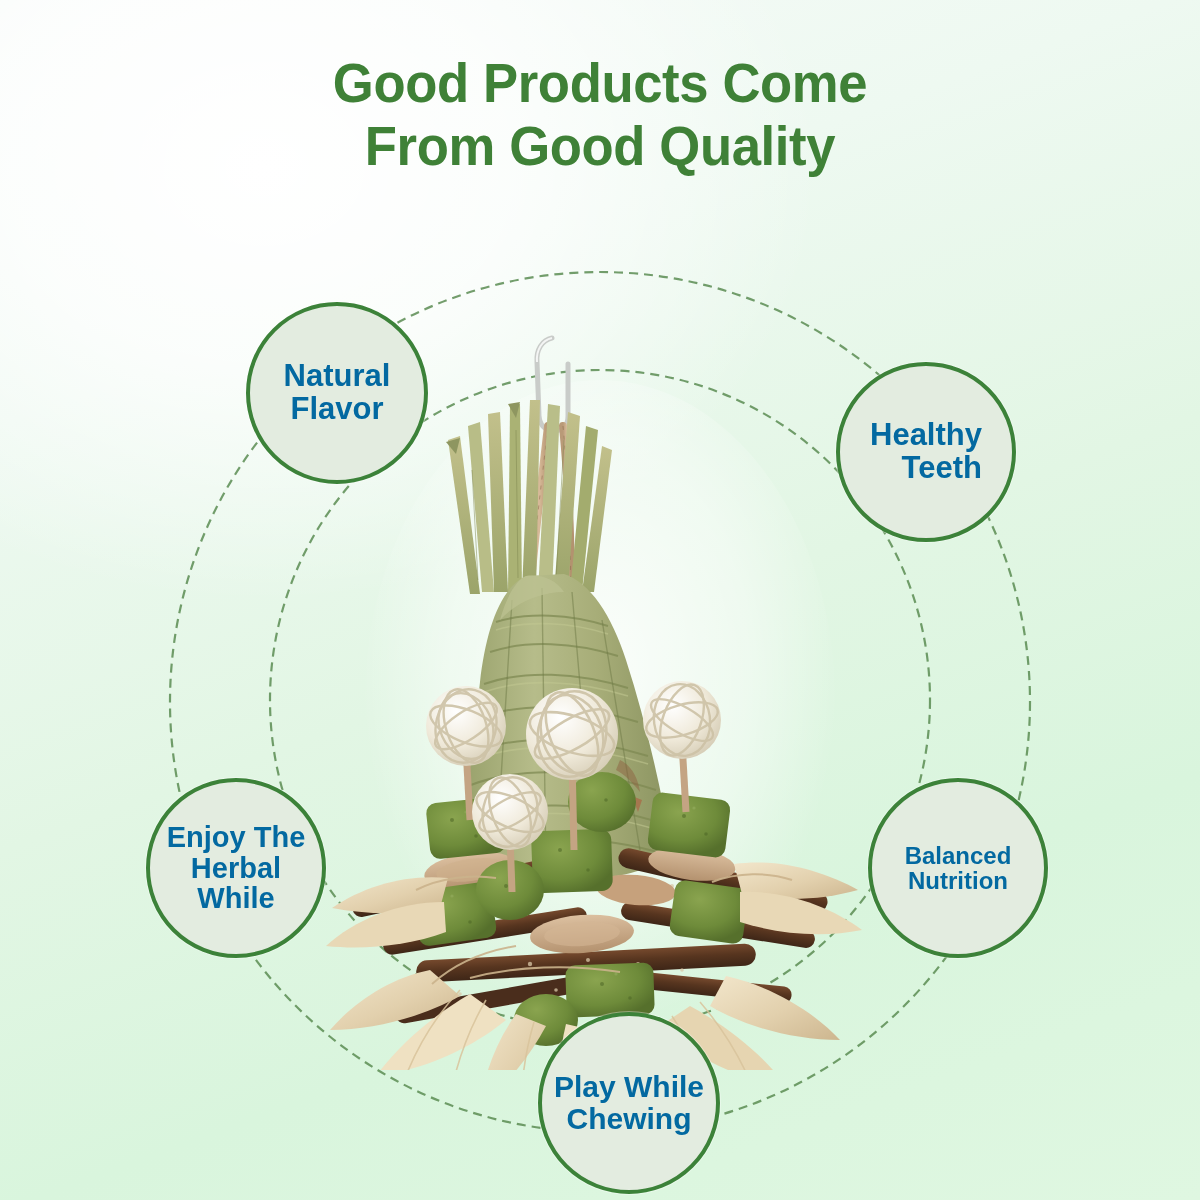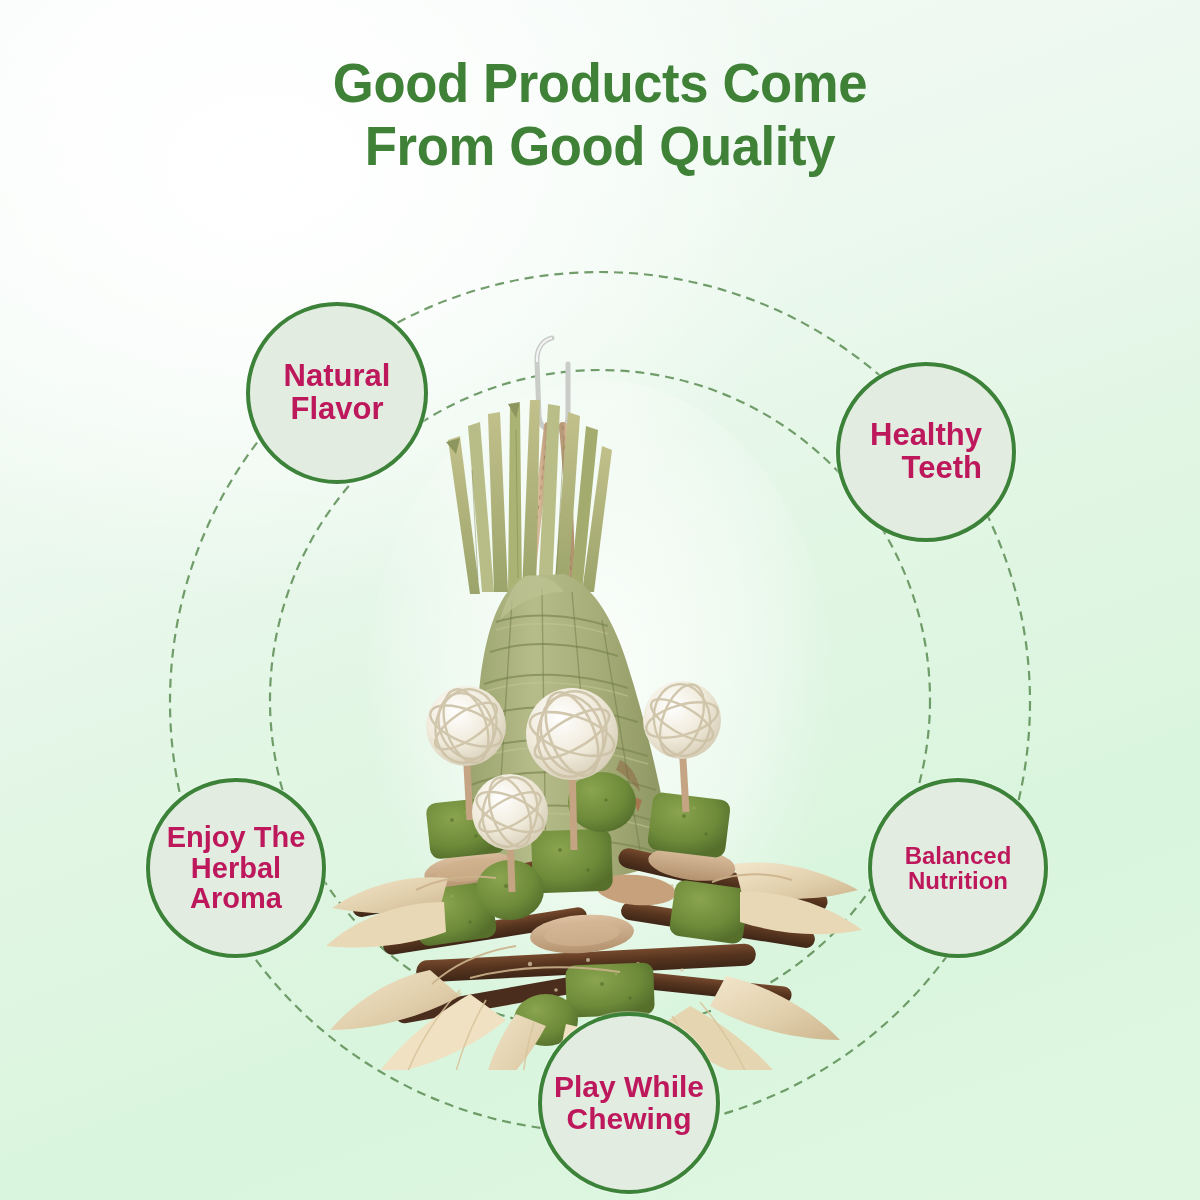--- a/index.html
+++ b/index.html
@@ -56,21 +56,21 @@
     position:absolute;
     border-radius:50%;
     background:#e3ece0;
     border:4px solid #3c8239;
     display:flex; align-items:center; justify-content:center;
     text-align:center;
     z-index:5;
     box-shadow:0 0 0 1px rgba(255,255,255,0.35);
   }
   .badge span{
-    color:#be185d;
+    color:#0369a1;
     font-weight:700;
     line-height:1.06;
     white-space:pre-line;
     display:block;
   }
 
   .badge.b0{ left:246px; top:302px; width:182px; height:182px; }
   .badge.b0 span{ font-size:31px; }
 
   .badge.b1{ left:836px; top:362px; width:180px; height:180px; }
@@ -357,21 +357,21 @@
   <span>Natural
 Flavor</span>
 </div>
 <div class="badge b1">
   <span>Healthy
 Teeth</span>
 </div>
 <div class="badge b2">
   <span>Enjoy The
 Herbal
-Aroma</span>
+While</span>
 </div>
 <div class="badge b3">
   <span>Balanced
 Nutrition</span>
 </div>
 <div class="badge b4">
   <span>Play While
 Chewing</span>
 </div>
 

